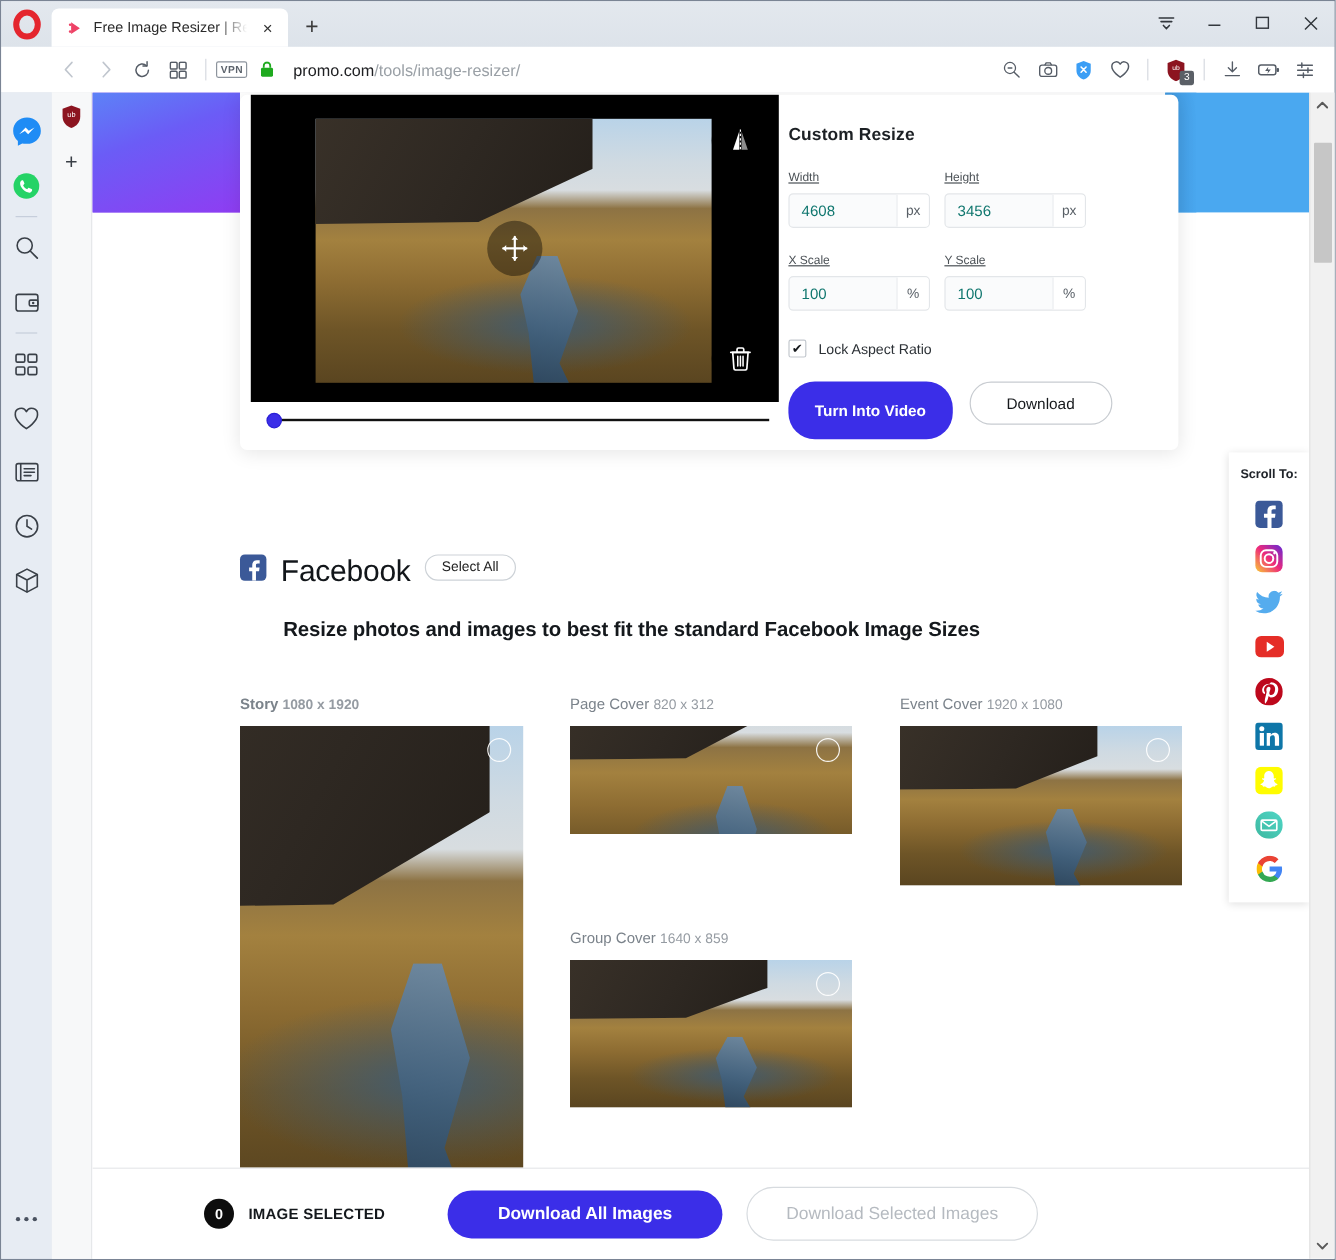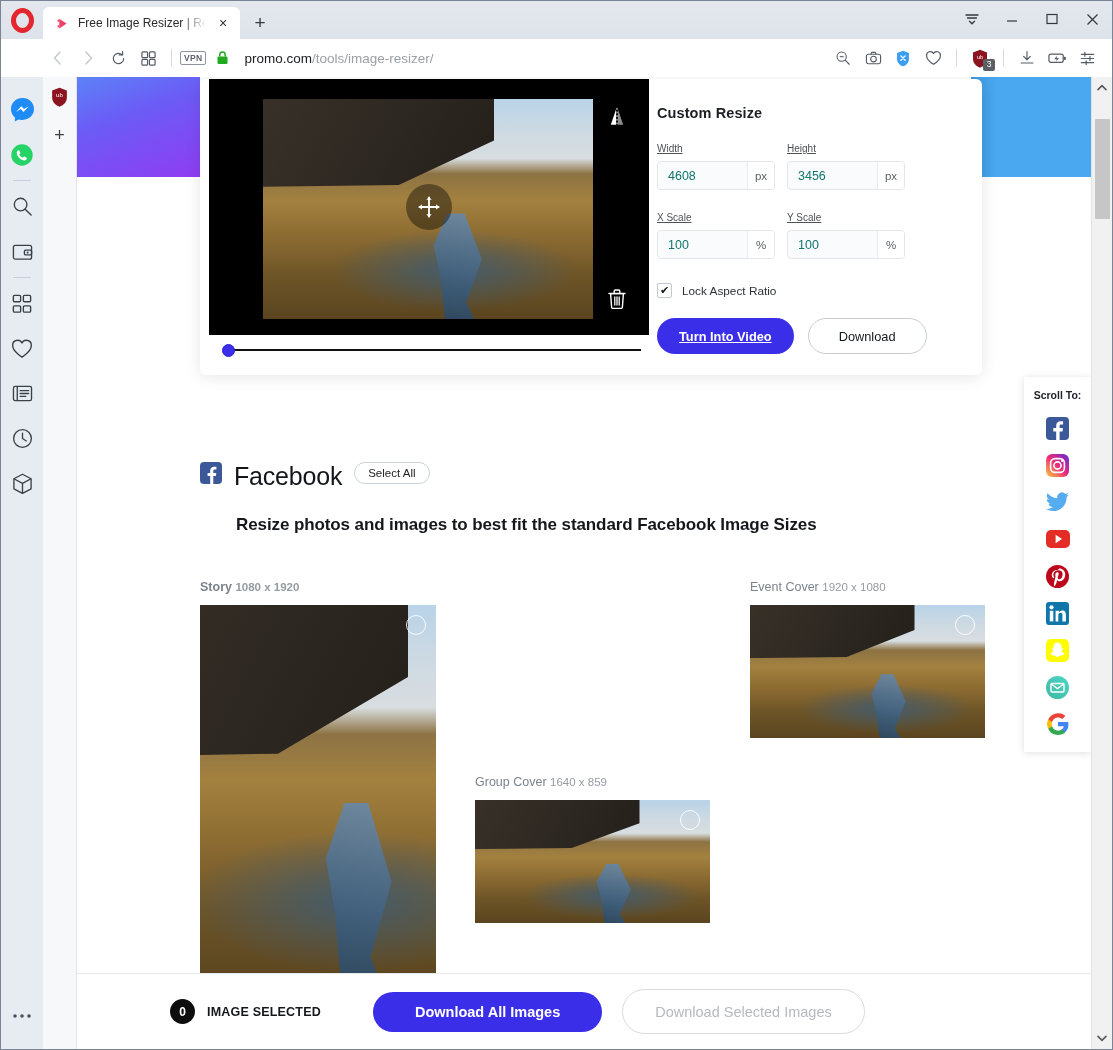--- a/index.html
+++ b/index.html
@@ -267,23 +267,23 @@
   .lock-row { display: flex; align-items: center; gap: 10px; margin-top: 24px; }
   .cbox {
     width: 15px; height: 15px; border: 1px solid #c3c8ce; border-radius: 2px;
     background: #fff; display: flex; align-items: center; justify-content: center;
     color: #15181b; font-size: 11px;
   }
   .lock-label { font-size: 11.8px; color: #2c3136; }
   .btn-row { display: flex; gap: 14px; margin-top: 20px; }
   .btn-primary {
     background: #3b2ee8; color: #fff;
-    border-radius: 22px; height: 36px; padding: 0 22px;
-    display: flex; align-items: center; justify-content: center;
-    font-size: 12.8px; font-weight: 700; text-decoration: underline;
+    border-radius: 22px; height: 48px; padding: 0 22px;
+    display: flex; align-items: center; justify-content: center;
+    font-size: 12.8px; font-weight: 700;
   }
   .btn-outline {
     background: #fff; color: #15181b;
     border: 1px solid #c8ccd1; border-radius: 22px;
     height: 36px; padding: 0 30px;
     display: flex; align-items: center; justify-content: center;
     font-size: 12.8px;
   }
 
   
@@ -701,20 +701,30 @@
               <div class="card-label">
                 <span class="nm">Story</span>
                 <span class="dim">1080 x 1920</span>
               </div>
               <div class="thumb" style="width:236px;height:380px;">
                 <div class="photo" style="left:-108px; top:0; width:452px; height:380px;"></div>
                 <div class="sel-circle"></div>
               </div>
             </div>
 
+            <div class="card" style="left:275px; top:15px;">
+              <div class="card-label">
+                <span class="nm">Page Cover</span>
+                <span class="dim">820 x 312</span>
+              </div>
+              <div class="thumb" style="width:235px;height:90px;">
+                <div class="photo" style="left:0; top:-42px; width:235px; height:176px;"></div>
+                <div class="sel-circle"></div>
+              </div>
+            </div>
 
             <div class="card" style="left:550px; top:15px;">
               <div class="card-label">
                 <span class="nm">Event Cover</span>
                 <span class="dim">1920 x 1080</span>
               </div>
               <div class="thumb" style="width:235px;height:133px;">
                 <div class="photo" style="left:0; top:0; width:235px; height:133px;"></div>
                 <div class="sel-circle"></div>
               </div>

